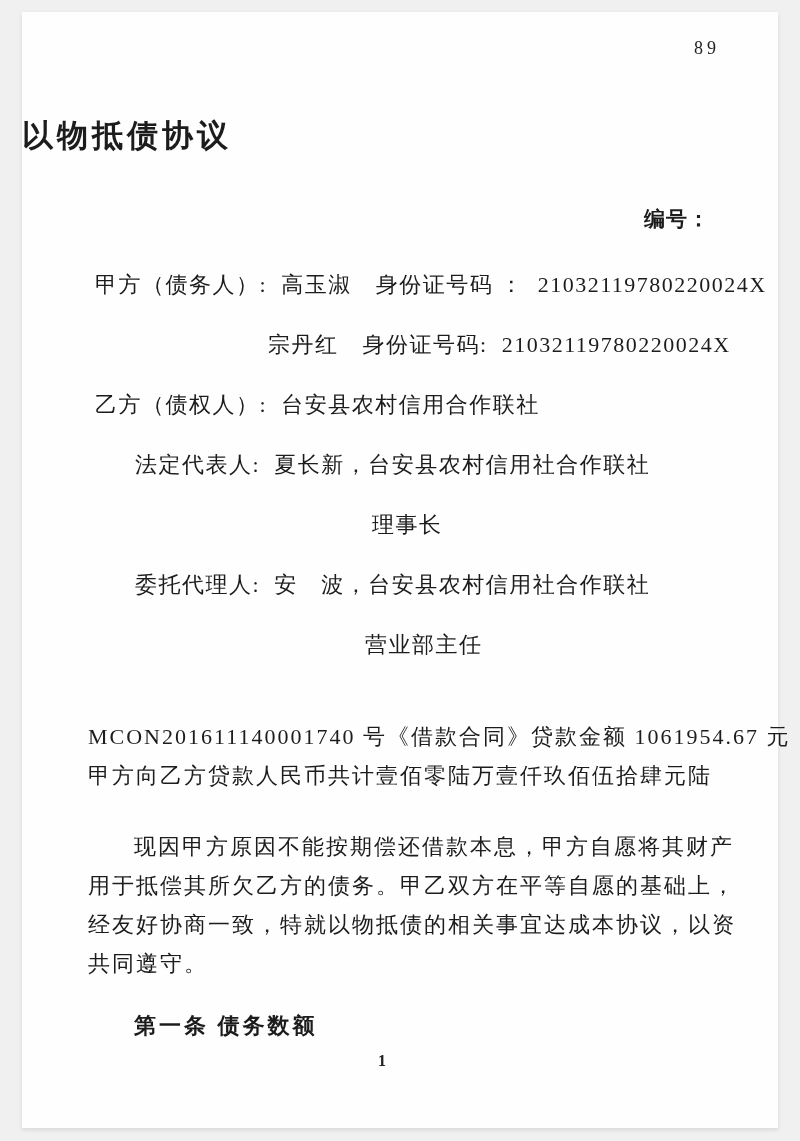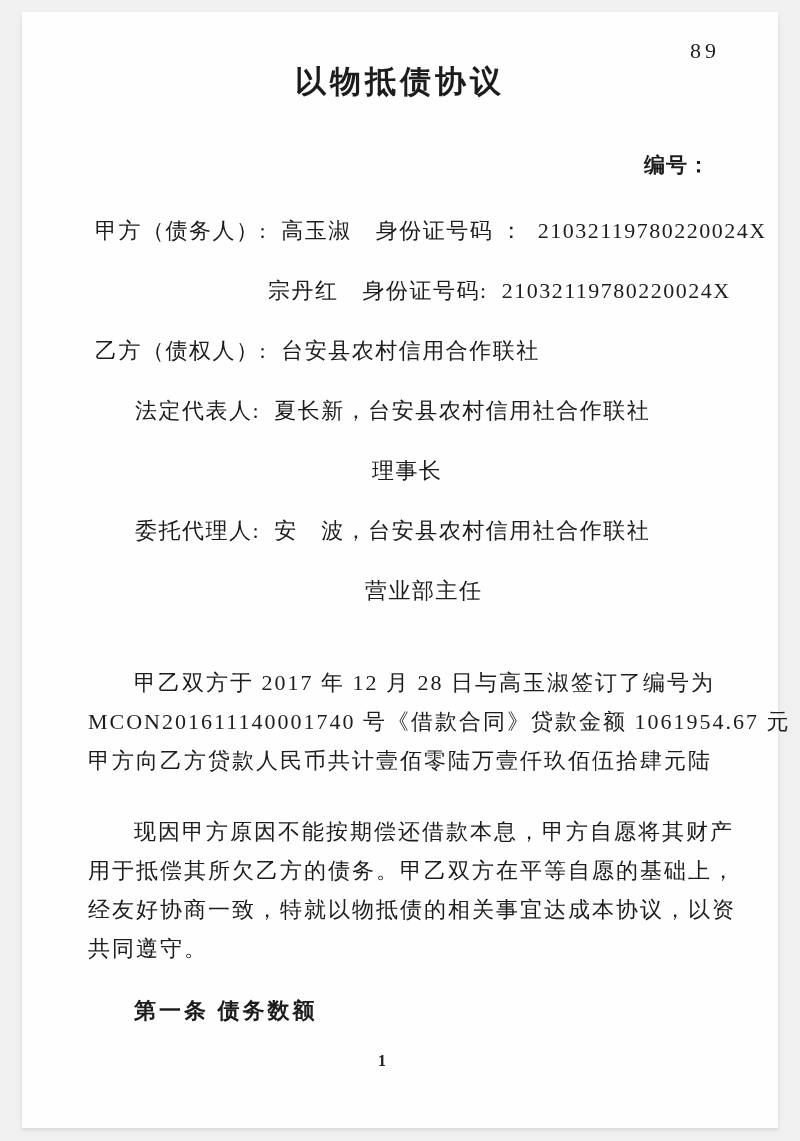--- a/index.html
+++ b/index.html
@@ -23,27 +23,26 @@
     width: 756px;
     height: 1116px;
     background: #fefefe;
     box-shadow: 0 2px 4px rgba(0,0,0,0.10);
     color: #1c1c1c;
   }
   .corner-number {
     position: absolute;
     top: 26px;
     right: 58px;
-    font-size: 22px;
+    font-size: 18px;
     letter-spacing: 4px;
     color: #222;
   }
   .doc-title {
-    margin-top: 49px;
-    text-align: center;
+    margin-top: 103px;
     font-size: 31px;
     font-weight: bold;
     letter-spacing: 4px;
   }
   .doc-number-line {
     margin-top: 48px;
     text-align: right;
     padding-right: 68px;
     font-size: 21px;
     font-weight: bold;
@@ -128,21 +127,20 @@
       <div class="party-row indent-small">
         <span>委托代理人:</span><span class="gap-sm"></span><span>安　波，台安县农村信用社合作联社</span>
       </div>
       <div class="party-row indent-title-2">
         <span>营业部主任</span>
       </div>
     </div>
 
     <div class="body-section">
       <div class="paragraph">
-        <div class="p-line first-line">甲乙双方于 2017 年 12 月 28 日与高玉淑签订了编号为</div>
         <div class="p-line">MCON201611140001740 号《借款合同》贷款金额 1061954.67 元，</div>
         <div class="p-line">甲方向乙方贷款人民币共计壹佰零陆万壹仟玖佰伍拾肆元陆</div>
       </div>
       <div class="paragraph" style="margin-top:32px;">
         <div class="p-line first-line">现因甲方原因不能按期偿还借款本息，甲方自愿将其财产</div>
         <div class="p-line">用于抵偿其所欠乙方的债务。甲乙双方在平等自愿的基础上，</div>
         <div class="p-line">经友好协商一致，特就以物抵债的相关事宜达成本协议，以资</div>
         <div class="p-line">共同遵守。</div>
       </div>
       <div class="section-heading">第一条 债务数额</div>

